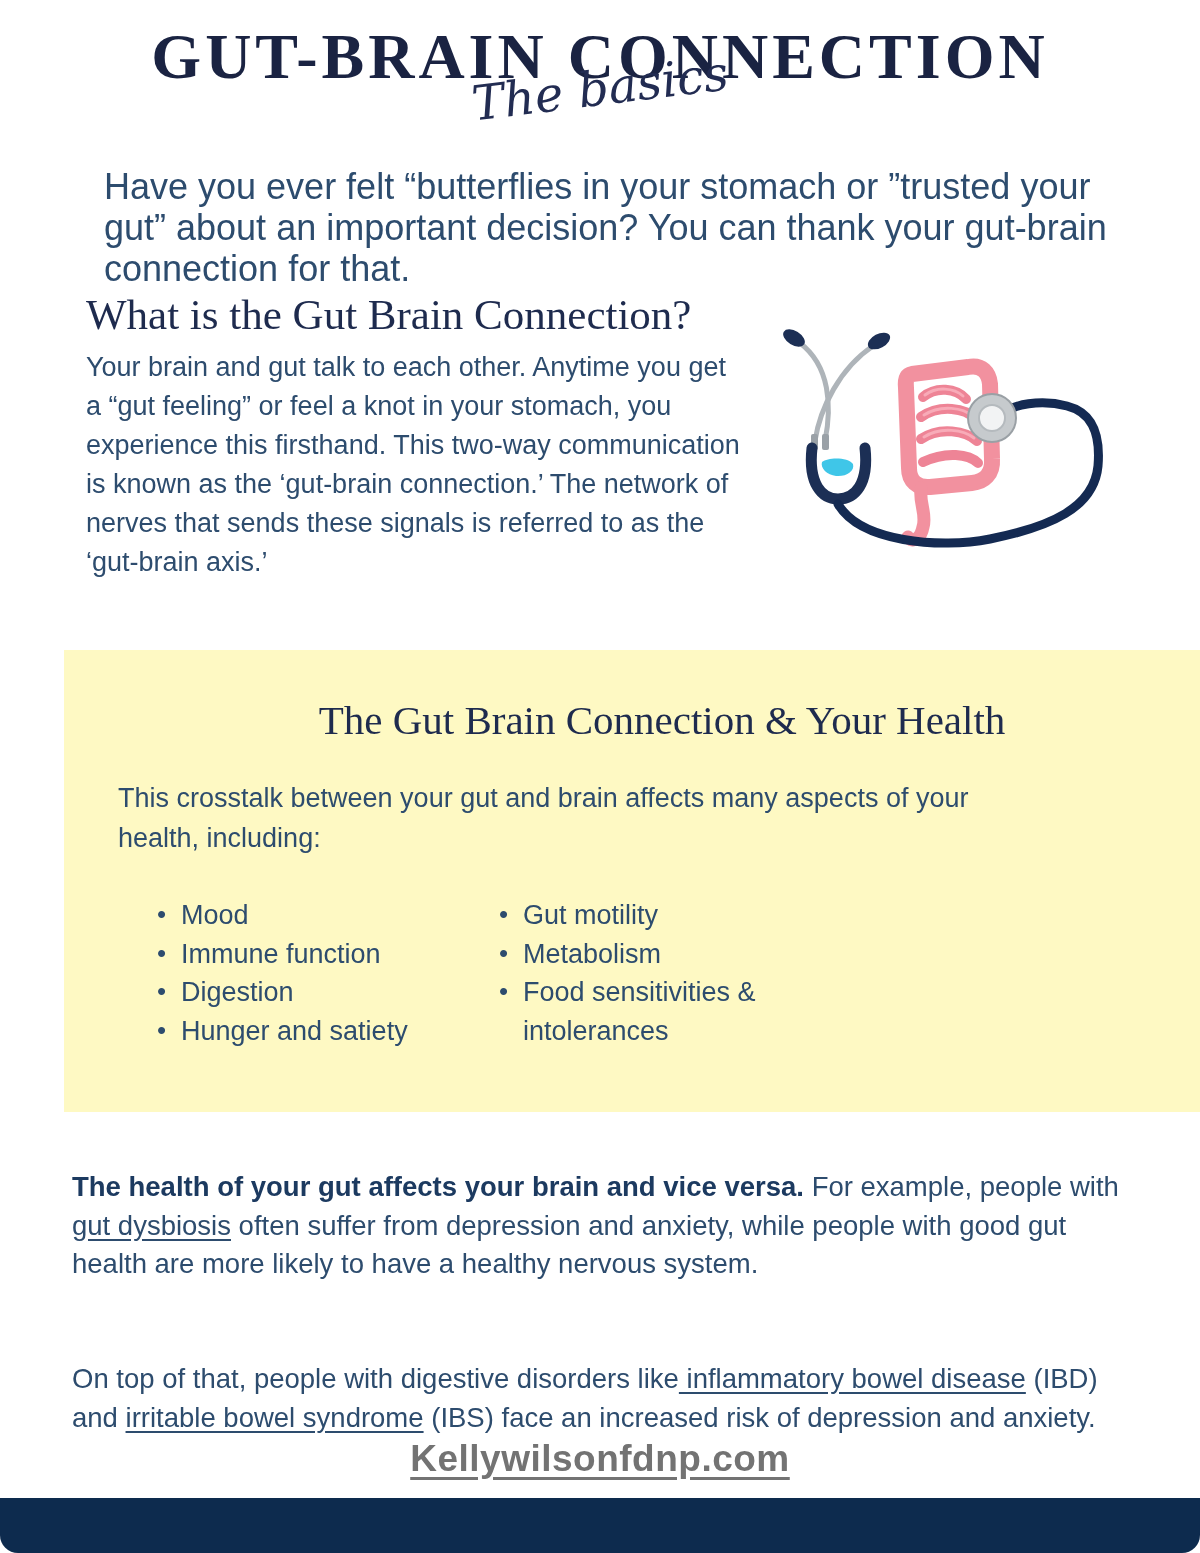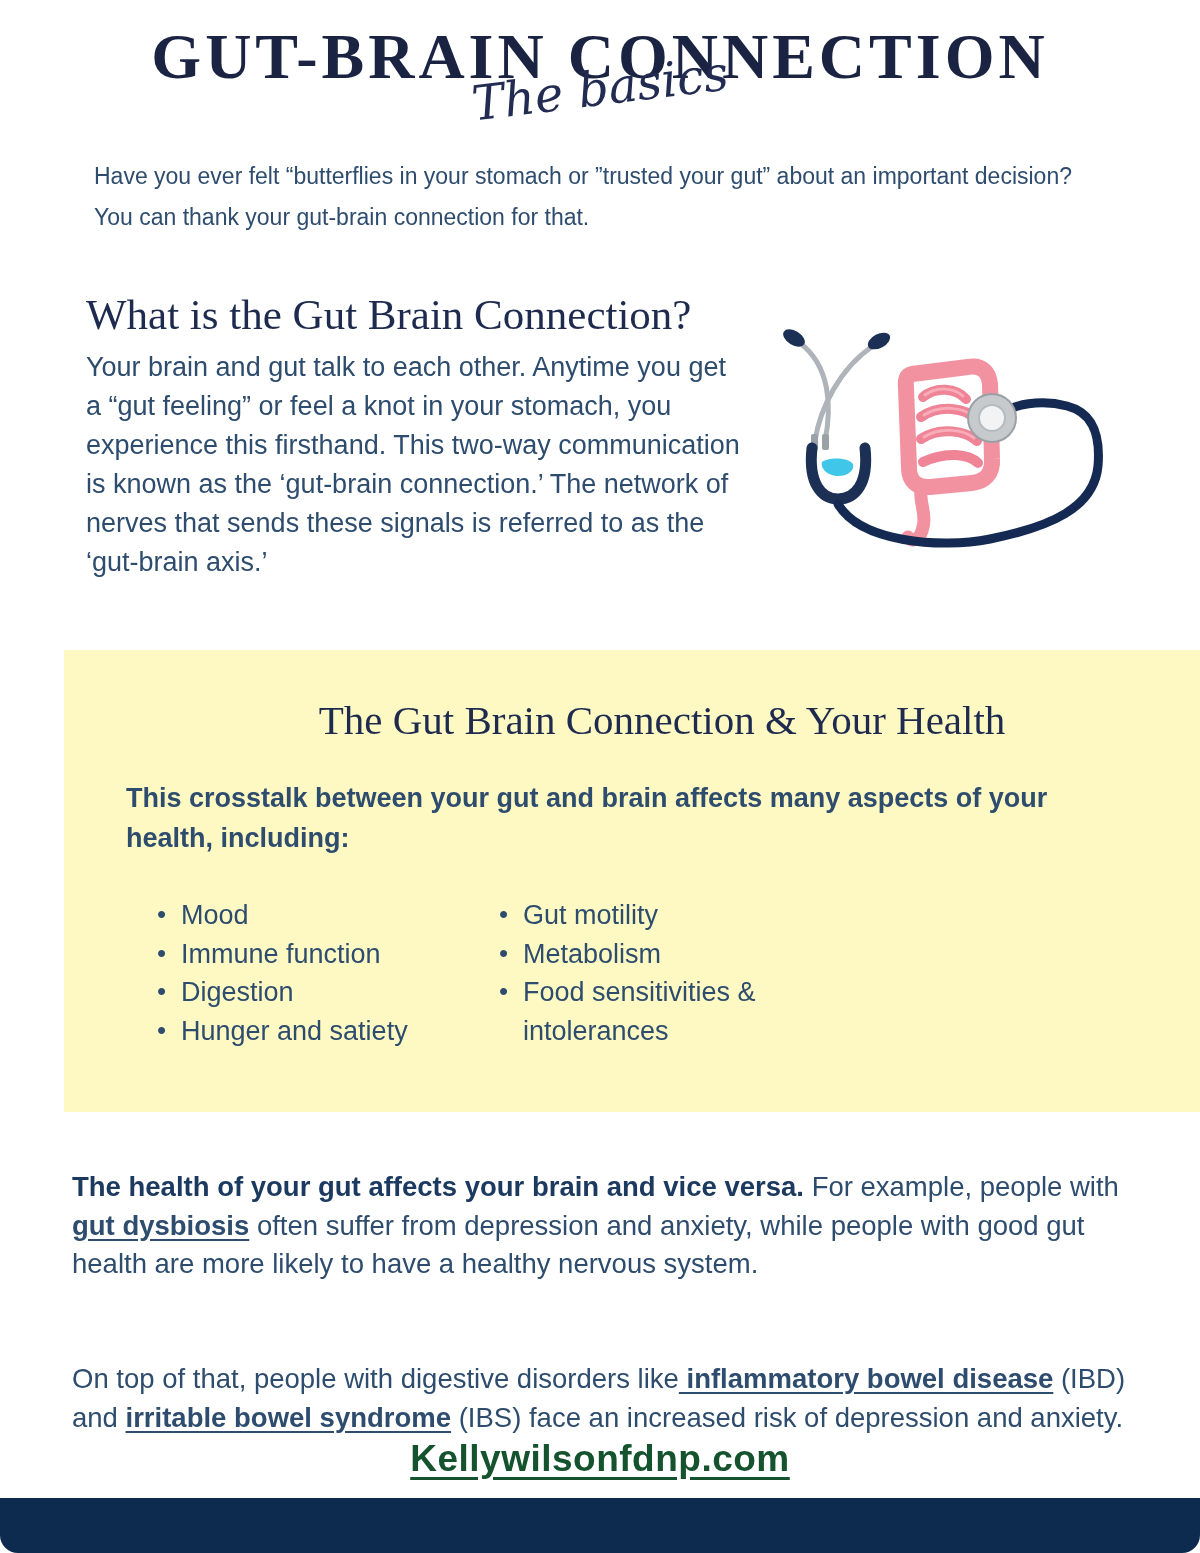--- a/index.html
+++ b/index.html
@@ -16,21 +16,21 @@
   }
   .script-subtitle {
     position:absolute; top:60px; left:420px; width:360px; text-align:center;
     font-family:"DejaVu Serif", serif; font-style:italic;
     font-size:48px; color:#222c52; transform:rotate(-7deg);
   }
 
   
   .intro {
     position:absolute; top:150px; left:88px; width:1005px;
-    font-size:23px; line-height:41px; color:#2d4c6e; margin:6px;
+    font-size:36px; line-height:41px; color:#2d4c6e; margin:16px;
   }
 
   
   .what-heading {
     position:absolute; top:290px; left:86px; margin:0;
     font-family:"Liberation Serif", serif; font-weight:500;
     font-size:43px; color:#1e2b4e;
   }
   .what-body {
     position:absolute; top:348px; left:86px; width:660px; margin:0;
@@ -42,22 +42,22 @@
   .pink-box {
     position:absolute; top:650px; left:64px; width:1196px; height:462px;
     background:#fef9c3;
   }
   .pink-heading {
     position:absolute; top:46px; left:0; width:100%; text-align:center; margin:0;
     font-family:"Liberation Serif", serif; font-weight:500;
     font-size:41px; color:#1e2b4e;
   }
   .pink-intro {
-    position:absolute; top:128px; left:62px; width:935px; margin:0;
-    font-size:27px; line-height:40px; color:#2d4c6e;font-weight:bold;
+    position:absolute; top:128px; left:54px; width:935px; margin:0;
+    font-size:27px; line-height:40px; color:#2d4c6e;
   }
   .columns { position:absolute; top:234px; left:78px; right:20px; display:flex; }
   .col { list-style:none; margin:12px; padding:0; }
   .col-1 { width:318px; }
   .col-2 { width:337px; }
   .col-3 { flex:1; }
   .col li {
     position:relative; padding-left:27px;
     font-size:27px; line-height:38.5px; color:#2d4c6e;
   }
@@ -70,27 +70,26 @@
   .closing-para {
     position:absolute; left:72px; width:1062px; margin:0;
     font-size:27.5px; line-height:38.5px; color:#2d4c6e;
   }
   .para-1 { top:1168px; }
   .para-2 { top:1360px; }
   .bold-lead { font-weight:700; color:#1c3a60; }
   .inline-link {
     color:inherit; text-decoration:underline; text-underline-offset:4px;
     cursor:pointer;
-    font-weight:bold;
   }
 
   
   .footer-link-wrap { position:absolute; top:1438px; left:0; width:100%; text-align:center; }
   .footer-link {
-    font-size:37px; font-weight:700; color:#14532d; letter-spacing:0.5px;
+    font-size:37px; font-weight:700; color:#737373; letter-spacing:0.5px;
     text-decoration:underline; text-underline-offset:6px; cursor:pointer;
   }
   .bottom-bar {
     position:absolute; left:0; bottom:0; width:100%; height:55px; background:#0d2b4e;
   }
 </style>
 </head>
 <body>
 
 <div class="page">

